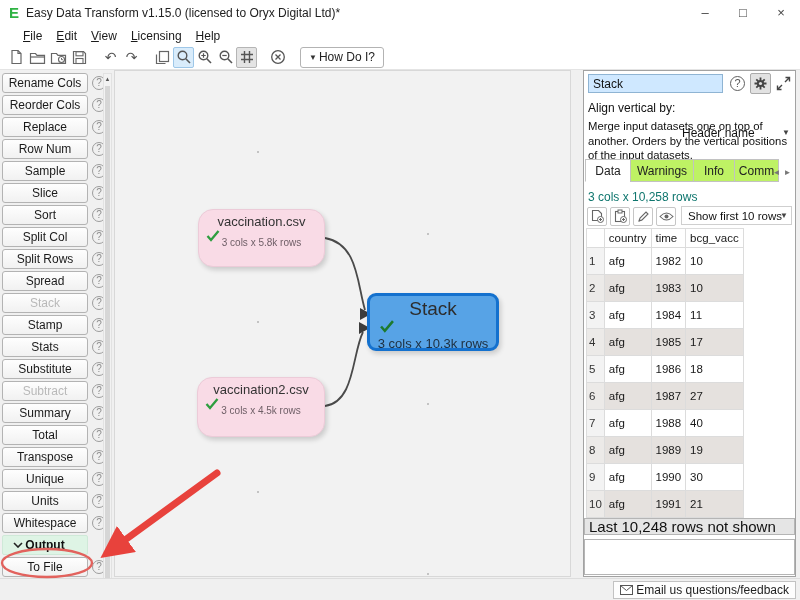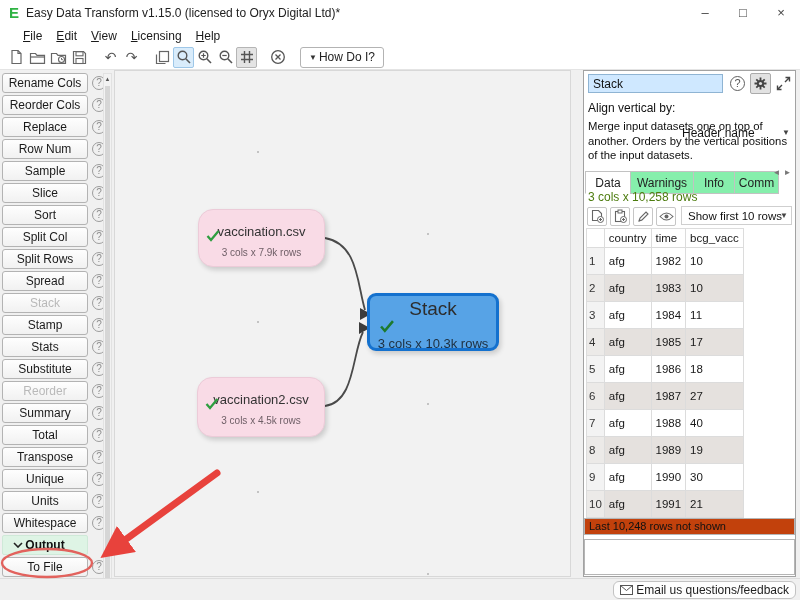--- a/index.html
+++ b/index.html
@@ -44,67 +44,67 @@
   .side-scroll .up { top:2px; }
   .scroll-thumb { position:absolute; left:1px; top:12px; width:5px; height:545px; background:#d6d6d6; }
 
   
   .canvas { position:absolute; left:114px; top:0; width:457px; height:507px; background:#f2f2f2; border:1px solid #d8d8d8;
     background-image: radial-gradient(#b9b9b9 1px, transparent 1.6px), radial-gradient(#b9b9b9 1px, transparent 1.6px);
     background-size: 340px 170px, 340px 170px;
     background-position: 143px 78px, 313px 166px; }
   .node { position:absolute; text-align:center; box-shadow:2px 3px 5px rgba(0,0,0,0.16); }
   .node-input { background:#f9dbe6; border:1px solid #eccbd8; border-radius:15px; }
-  .node-title { font-size:13px; color:#333; margin-top:14px; }
+  .node-title { font-size:13px; color:#333; margin-top:4px; }
   .node-sub { font-size:10px; color:#6e5e66; margin-top:8px; }
   .node-stack { background:#57a3e6; border:3px solid #1471ce; border-radius:9px; }
   .node-stack .node-title { font-size:19px; color:#2d2d2d; margin-top:2px; }
   .node-stack .node-sub { font-size:13px; color:#1d2e3e; margin-top:16px;text-align:center; }
   .node-check { position:absolute; left:7px; top:20px; }
   .node-stack .node-check { left:9px; top:24px; }
   .edges { position:absolute; left:0; top:0; }
 
   
   .rpanel { position:absolute; left:583px; top:0; width:213px; height:507px; background:#fff; border:1px solid #a2a2a2; }
   .rp-name { position:absolute; left:4px; top:3px; width:135px; height:19px; background:#cfe8ff; border:1px solid #8fb4d3; font-size:12px; padding-left:4px; color:#111; font-family:"Liberation Sans",sans-serif; }
   .rp-tool { position:absolute; top:2px; width:21px; height:21px; display:flex; align-items:center; justify-content:center; border:1px solid transparent; border-radius:2px; }
   .rp-help { left:143px; }
   .rp-help .q { width:15px; height:15px; border:1.4px solid #5f5f5f; border-radius:50%; color:#555; font-size:11px; line-height:13px; text-align:center; }
   .rp-gear { left:166px; background:#e2e2e2; border-color:#ababab; }
   .rp-expand { left:189px; }
   .rp-align-label { position:absolute; left:4px; top:30px; font-size:12px; color:#111; }
   .rp-align-dd { position:absolute; left:98px; top:27px; width:110px; height:19px; font-size:12px; color:#111; display:flex; align-items:center;margin-top:25px; }
   .rp-align-dd .dd-arrow { position:absolute; right:2px; font-size:8px; color:#444; }
   .rp-desc { position:absolute; left:4px; top:48px; width:205px; font-size:11.3px; line-height:14.7px; color:#0f0f0f; }
-  .rp-tabs { position:absolute; left:1px; top:100px; height:23px; display:flex; }
-  .rp-tab { height:23px; border:1px solid #c2c2c2; border-bottom:1px solid #c2c2c2; background:#86efac; font-size:12px; color:#222; display:flex; align-items:center; justify-content:center; margin-right:-1px; overflow:hidden; white-space:nowrap; }
+  .rp-tabs { position:absolute; left:1px; top:88px; height:23px; display:flex; }
+  .rp-tab { height:23px; border:1px solid #c2c2c2; border-bottom:1px solid #c2c2c2; background:#bef264; font-size:12px; color:#222; display:flex; align-items:center; justify-content:center; margin-right:-1px; overflow:hidden; white-space:nowrap; }
   .rp-tab.active { background:#fff; border-bottom-color:#fff; font-weight:normal; }
   .tab-arrows { position:absolute; right:2px; top:97px; display:flex; }
   .tab-arrow { width:11px; font-size:8px; color:#777; text-align:center; }
-  .rp-dims { position:absolute; left:4px; top:119px; font-size:12px; color:#4d7c0f;text-align:center; }
+  .rp-dims { position:absolute; left:4px; top:119px; font-size:12px; color:#0f766e;text-align:center; }
   .rp-iconrow { position:absolute; left:3px; top:135px; height:20px; display:flex; align-items:center; }
   .rp-icon { width:20px; height:19px; border:1px solid #c6c6c6; border-radius:2px; background:#fff; display:flex; align-items:center; justify-content:center; margin-right:3px; }
   .rp-rows-dd { position:absolute; left:97px; top:135px; width:111px; height:19px; border:1px solid #cfcfcf; background:#fff; font-size:11.5px; color:#111; display:flex; align-items:center; padding-left:6px; }
   .rp-rows-dd .dd-arrow { position:absolute; right:3px; font-size:8px; color:#444; }
 
   table.grid { position:absolute; left:2px; top:157px; border-collapse:collapse; }
   table.grid th, table.grid td { border:1px solid #dcdcdc; font-size:11.5px; font-weight:normal; color:#191919; text-align:left; padding:0 4px; }
   table.grid th { height:19px; background:#fff; }
   table.grid td { height:27px; background:#fff; }
   table.grid td.numcol { background:#f3f3f3; color:#333; padding:0 2px; }
   table.grid tr.alt td { background:#e5e1de; }
   table.grid tr.alt td.numcol { background:#eceae8; }
   .col-num { width:17px; } .col-country { width:44px; } .col-time { width:30px; } .col-bcg { width:46px; }
 
-  .rp-footnote { position:absolute; left:0px; top:447px; width:211px; height:17px; border:1px solid #b5b5b5; background:#c2410c; font-size:11px; color:#111; line-height:15px; padding-left:4px; }
+  .rp-footnote { position:absolute; left:0px; top:447px; width:211px; height:17px; border:1px solid #b5b5b5; background:#e5e5e5; font-size:15px; color:#111; line-height:15px; padding-left:4px; }
   .rp-comment { position:absolute; left:0px; top:468px; width:211px; height:36px; border:1px solid #b5b5b5; background:#fff; }
 
   
   .statusbar { position:absolute; top:578px; left:0; width:800px; height:22px; background:#f0f0f0; border-top:1px solid #dddddd; }
-  .email-btn { position:absolute; right:4px; top:2px; height:18px; border:1px solid #c2c2c2; border-radius:6px; background:#fdfdfd; font-size:12px; color:#222; display:flex; align-items:center; padding:0 6px; }
+  .email-btn { position:absolute; right:4px; top:2px; height:18px; border:1px solid #c2c2c2; border-radius:0; background:#fdfdfd; font-size:12px; color:#222; display:flex; align-items:center; padding:0 6px; }
   .email-btn svg { margin-right:3px; }
 
   
   .annotation-layer { position:absolute; left:0; top:0; width:800px; height:600px; pointer-events:none; z-index:99; }
 </style>
 </head>
 <body>
 
 <div class="titlebar">
   <span class="app-logo">E</span>
@@ -253,21 +253,21 @@
         </div>
         <div class="side-row">
           <button class="side-btn">Stats</button>
           <span class="help-circle">?</span>
         </div>
         <div class="side-row">
           <button class="side-btn">Substitute</button>
           <span class="help-circle">?</span>
         </div>
         <div class="side-row">
-          <button class="side-btn disabled">Reorder</button>
+          <button class="side-btn disabled">Subtract</button>
           <span class="help-circle">?</span>
         </div>
         <div class="side-row">
           <button class="side-btn">Summary</button>
           <span class="help-circle">?</span>
         </div>
         <div class="side-row">
           <button class="side-btn">Total</button>
           <span class="help-circle">?</span>
         </div>
@@ -313,21 +313,21 @@
       <path d="M210,335 C240,331 237,283 248,261" fill="none" stroke="#4a4a4a" stroke-width="1.8"></path>
       <polygon points="245,237 256,243 245,249" fill="#3c3c3c"></polygon>
       <polygon points="244,251 255,257 244,263" fill="#3c3c3c"></polygon>
     </svg>
 
     <div class="node node-input" style="left:83px; top:138px; width:127px; height:58px;">
       <svg class="node-check" width="14" height="12" viewBox="0 0 14 12">
           <path d="M1.5 6 L5 10 L12.5 1" fill="none" stroke="#2e9e3f" stroke-width="2.3"></path>
         </svg>
       <div class="node-title">vaccination.csv</div>
-      <div class="node-sub">3 cols x 7.9k rows</div>
+      <div class="node-sub">3 cols x 5.8k rows</div>
     </div>
 
     <div class="node node-input" style="left:82px; top:306px; width:128px; height:60px;">
       <svg class="node-check" width="14" height="12" viewBox="0 0 14 12">
           <path d="M1.5 6 L5 10 L12.5 1" fill="none" stroke="#2e9e3f" stroke-width="2.3"></path>
         </svg>
       <div class="node-title">vaccination2.csv</div>
       <div class="node-sub">3 cols x 4.5k rows</div>
     </div>
 

